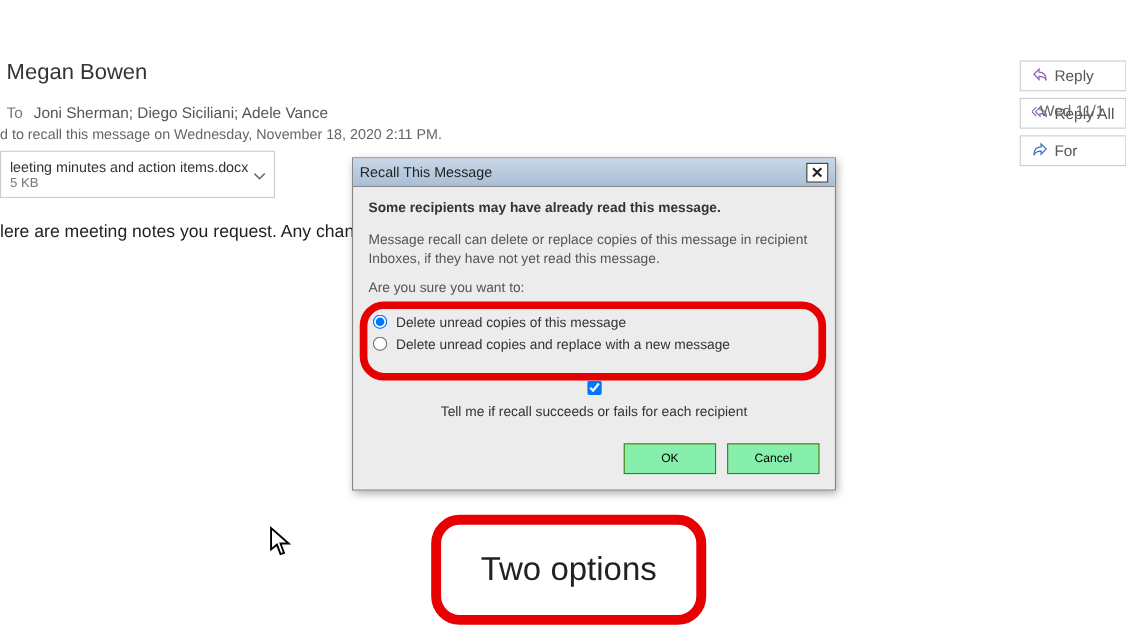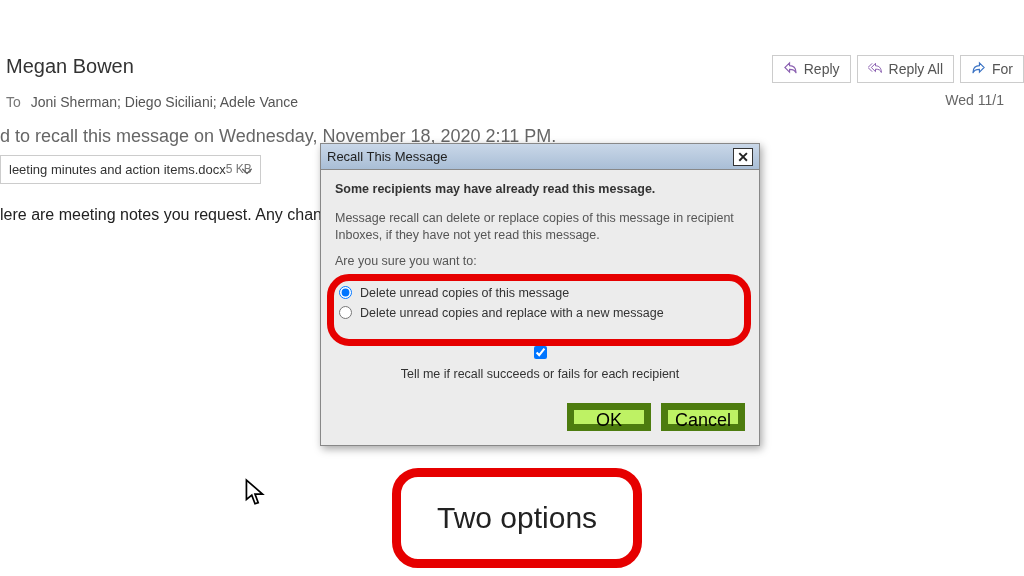--- a/index.html
+++ b/index.html
@@ -25,36 +25,36 @@
     margin-left: 6px;
   }
   .to-line {
     margin-top: 16px;
     margin-left: 6px;
     color: #555;
     font-size: 14px;
   }
   .to-label { color: #777; margin-right: 6px; }
   .recall-note {
-    margin-top: 16px;
+    margin-top: 4px;
     margin-left: 0;
     color: #666;
-    font-size: 18px;
+    font-size: 13px;
   }
   .attachment {
     margin-top: 8px;
     border: 1px solid #ccc;
     display: inline-flex;
     align-items: center;
     padding: 6px 8px;
     min-width: 250px;
     position: relative;
     background: #fff;
   }
-  .attach-text { display: flex; flex-direction: row; }
+  .attach-text { display: flex; flex-direction: column; }
   .attach-name { font-size: 13px; color: #333; }
   .attach-size { font-size: 12px; color: #777; }
   .attach-chevron {
     position: absolute;
     right: 8px;
     top: 50%;
     transform: translateY(-50%);
     color: #666;
   }
   .body-text {
@@ -62,20 +62,21 @@
     font-size: 16px;
     color: #222;
   }
 
   .actions {
     position: absolute;
     top: 55px;
     right: 0;
     display: flex;
     gap: 6px;
+    flex-direction: column;
   }
   .action-btn {
     border: 1px solid #ccc;
     background: #fff;
     padding: 4px 10px;
     display: inline-flex;
     align-items: center;
     gap: 6px;
     font-size: 14px;
     color: #555;
@@ -152,24 +153,24 @@
   }
   .dlg-buttons {
     display: flex;
     justify-content: flex-end;
     gap: 10px;
     padding: 10px 14px 14px 14px;
   }
   .dlg-btn {
     min-width: 84px;
     height: 28px;
-    border: 7px solid #4d7c0f;
-    background: #bef264;
+    border: 1px solid #4d7c0f;
+    background: #86efac;
     cursor: pointer;
-    font-size: 18px;
+    font-size: 11px;
   }
 
   .red-highlight {
     position: absolute;
     border: 7px solid #e60000;
     border-radius: 22px;
     pointer-events: none;
   }
   .hl-options {
     left: 327px;

